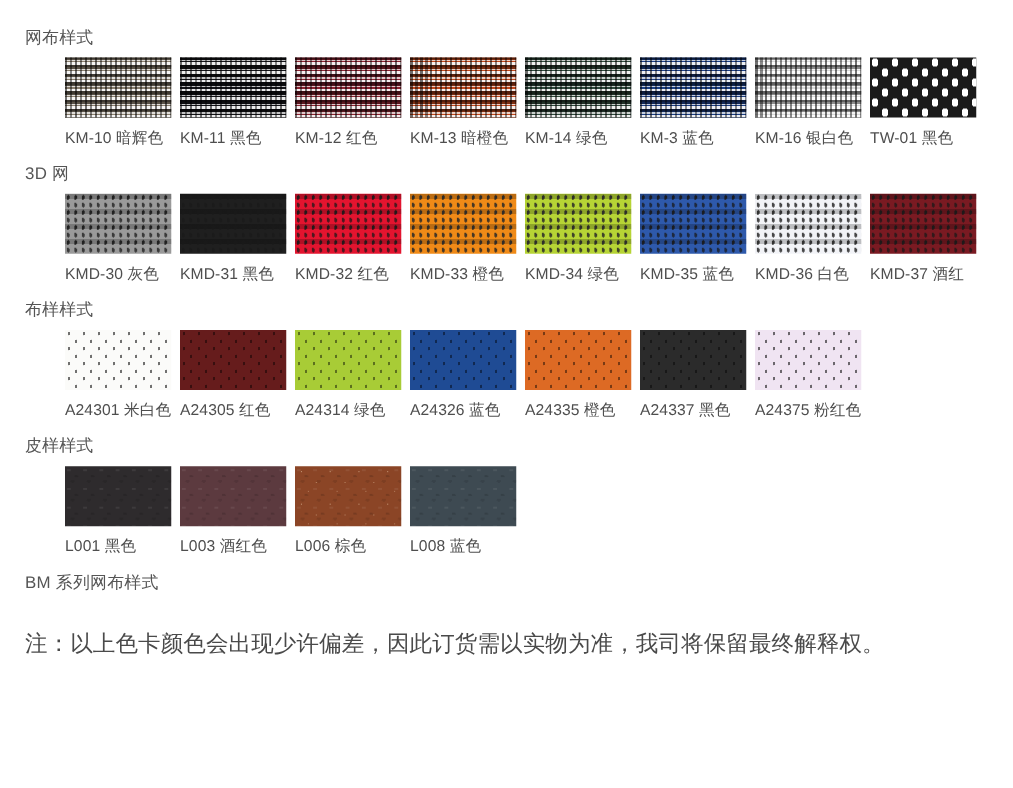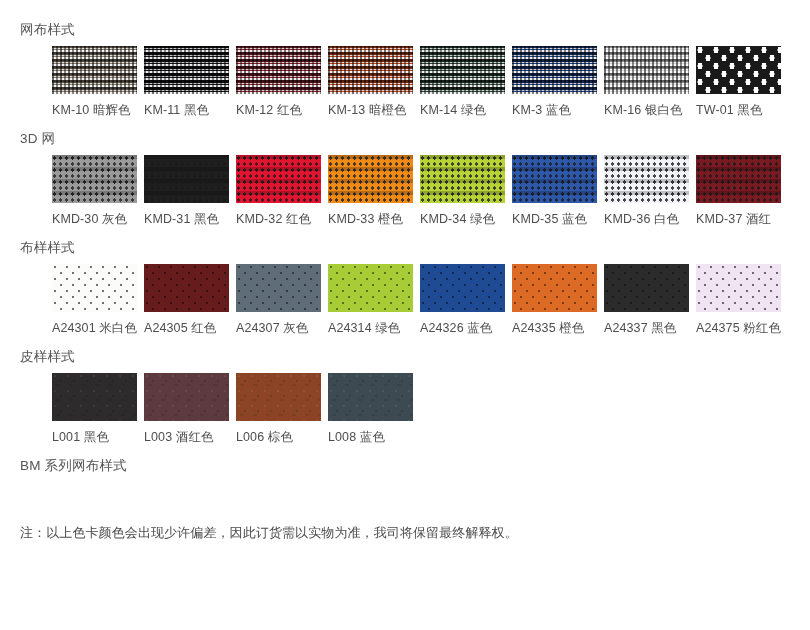--- a/index.html
+++ b/index.html
@@ -164,22 +164,22 @@
   .tex-bm.dark-weave::after {
     background-image:
       repeating-linear-gradient(90deg,
         rgba(255,255,255,0.0) 0px, rgba(255,255,255,0.0) 5px,
         rgba(255,255,255,0.92) 5px, rgba(255,255,255,0.92) 8px);
   }
 
   .footer-note {
     position: absolute;
     left: 20px;
-    bottom: 14px;
-    font-size: 13px;
+    bottom: 32px;
+    font-size: 18px;
     color: #4a4a4a;
     line-height: 18px;
     letter-spacing: 0.1px;
   }
 </style>
 </head>
 <body>
 
 <div class="page">
   <div id="sections-root">
@@ -264,24 +264,20 @@
         <div class="swatch-row">
           <div class="swatch-cell">
             <div class="swatch tex-dots dark-dimple" style="background-color: rgb(251, 251, 249);"></div>
             <div class="swatch-label">A24301 米白色</div>
           </div>
           <div class="swatch-cell">
             <div class="swatch tex-dots" style="background-color: rgb(102, 28, 28);"></div>
             <div class="swatch-label">A24305 红色</div>
           </div>
           <div class="swatch-cell">
-            <div class="swatch tex-dots" style="background-color: rgb(95, 109, 120);"></div>
-            <div class="swatch-label">A24307 灰色</div>
-          </div>
-          <div class="swatch-cell">
             <div class="swatch tex-dots" style="background-color: rgb(168, 204, 54);"></div>
             <div class="swatch-label">A24314 绿色</div>
           </div>
           <div class="swatch-cell">
             <div class="swatch tex-dots" style="background-color: rgb(31, 75, 148);"></div>
             <div class="swatch-label">A24326 蓝色</div>
           </div>
           <div class="swatch-cell">
             <div class="swatch tex-dots" style="background-color: rgb(221, 106, 36);"></div>
             <div class="swatch-label">A24335 橙色</div>

